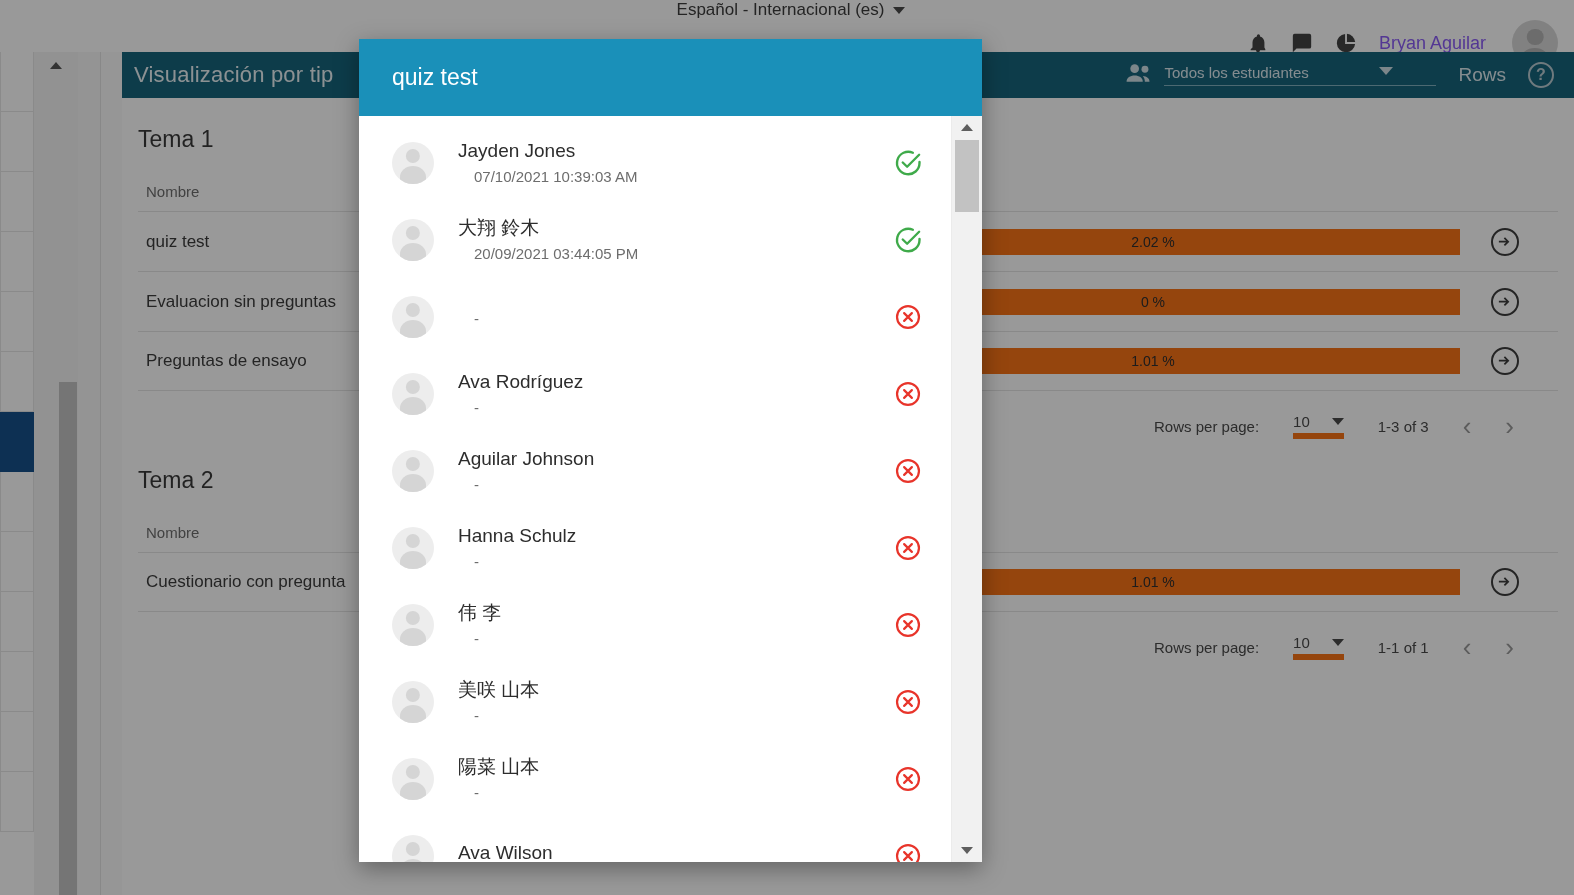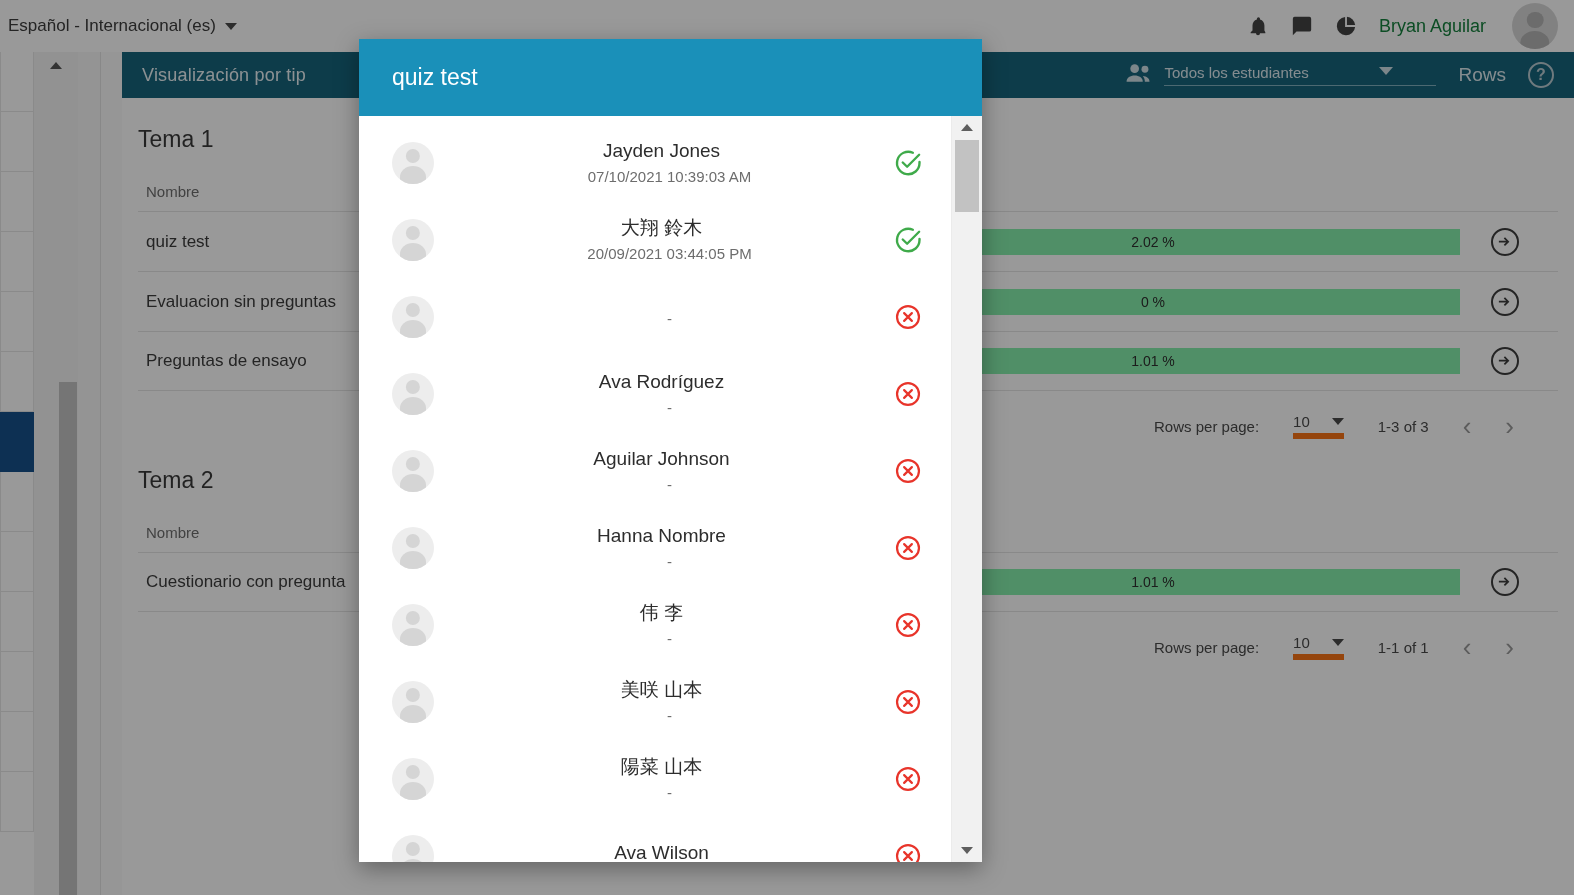--- a/index.html
+++ b/index.html
@@ -10,36 +10,36 @@
     background: #ffffff;
   }
 
   
   #app-root { position: absolute; inset: 0; background: #ffffff; }
 
   
   .topbar {
     position: absolute; left: 0; top: 0; width: 1574px; height: 52px;
     background: #ffffff;
-    display: flex; align-items: center;
+    display: flex; align-items: center; flex-direction: column;
   }
   .lang-select {
     display: flex; align-items: center; gap: 9px;
     margin-left: 8px; color: #3c3c3c; font-size: 17px;
   }
   .caret-down {
     width: 0; height: 0; border-left: 6px solid transparent;
     border-right: 6px solid transparent; border-top: 7px solid #4a4a4a;
   }
   .topbar-right {
     margin-left: auto; display: flex; align-items: center; gap: 22px;
     padding-right: 16px;
   }
   .ic { color: #444; display: inline-flex; align-items: center; }
-  .user-name { font-size: 18px; color: #15803d; margin-right: 4px; }
+  .user-name { font-size: 18px; color: #8b5cf6; margin-right: 4px; }
   .avatar-lg {
     width: 46px; height: 46px; border-radius: 50%;
     background: #d8d8d8; position: relative; overflow: hidden;
   }
   .avatar-lg::before {
     content: ""; position: absolute; left: 50%; top: 19%;
     transform: translateX(-50%);
     width: 36%; height: 36%; border-radius: 50%; background: #b4b4b4;
   }
   .avatar-lg::after {
@@ -64,21 +64,21 @@
   }
   .rail-c { position: absolute; left: 78px; top: 52px; width: 22px; bottom: 0; background: #f7f7f7; }
   .rail-d { position: absolute; left: 100px; top: 52px; width: 22px; bottom: 0; background: #fafafa; border-left: 1px solid #e3e3e3;}
 
   
   .content-header {
     position: absolute; left: 122px; top: 52px; right: 0; height: 46px;
     background: #16647c; color: #e9f2f5;
     display: flex; align-items: center;
   }
-  .content-title { font-size: 18px; padding-left: 20px; letter-spacing: .2px; }
+  .content-title { font-size: 22px; padding-left: 12px; letter-spacing: .2px; }
   .header-right { margin-left: auto; display: flex; align-items: center; padding-right: 20px; gap: 22px; }
   .student-picker { display: flex; align-items: center; gap: 12px; }
   .people-icon { color: #cfe0e6; }
   .picker-field {
     display: flex; align-items: flex-end; gap: 70px;
     border-bottom: 1px solid #7fb0bf; padding-bottom: 4px; min-width: 272px;
   }
   .picker-field .val { font-size: 15px; color: #dceaef; }
   .picker-caret {
     width: 0; height: 0; border-left: 7px solid transparent;
@@ -104,21 +104,21 @@
   .tbl .thead, .tbl .trow {
     display: flex; align-items: center; padding: 0 8px;
   }
   .tbl .thead { height: 40px; color: #6e6e6e; font-size: 15px; }
   .tbl .trow { height: 60px; border-top: 1px solid #e4e4e4; font-size: 17px; color: #3c3c3c;}
   .tbl .trow.last { border-bottom: 1px solid #e4e4e4; }
   .c-name { width: 700px; }
   .c-bar  { flex: 1; display: flex; align-items: center; }
   .c-act  { width: 90px; display: flex; justify-content: center; }
   .bar-track {
-    width: 100%; height: 26px; background: #86efac; position: relative;
+    width: 100%; height: 26px; background: #f97316; position: relative;
     display: flex; align-items: center; justify-content: center;
   }
   .bar-label { font-size: 14px; color: #2f2f2f; }
   .go-btn {
     width: 28px; height: 28px; border-radius: 50%; border: 2px solid #3d3d3d;
     display: flex; align-items: center; justify-content: center; color: #3d3d3d;
   }
   .pager {
     display: flex; align-items: center; justify-content: flex-end;
     gap: 34px; padding: 22px 60px 0 0; color: #4a4a4a; font-size: 15px;
@@ -149,21 +149,21 @@
   .modal-header {
     height: 77px; background: #1a90b9; color: #ffffff;
     display: flex; align-items: center; padding-left: 33px;
     font-size: 23px; flex: none;
   }
   .modal-body {
     flex: 1; position: relative; overflow: hidden; background: #fff;
   }
   .mlist { position: absolute; left: 0; top: 0; right: 31px; bottom: 0; padding-top: 8px;}
   .mrow {
-    display: flex; align-items: center; height: 77px; padding: 0 0 0 33px; text-align: center;
+    display: flex; align-items: center; height: 77px; padding: 0 0 0 33px;
   }
   .av {
     width: 42px; height: 42px; border-radius: 50%; background: #ededed;
     position: relative; overflow: hidden; flex: none;
   }
   .av::before {
     content: ""; position: absolute; left: 50%; top: 18%;
     transform: translateX(-50%); width: 34%; height: 34%;
     border-radius: 50%; background: #d5d5d5;
   }
@@ -442,21 +442,21 @@
           <span class="mstatus">
             <svg width="28" height="28" viewBox="0 0 24 24" fill="none">
               <circle cx="12" cy="12" r="9.4" stroke="#e8342a" stroke-width="1.9"></circle>
               <path d="M8.7 8.7 15.3 15.3M15.3 8.7 8.7 15.3" stroke="#e8342a" stroke-width="1.9" stroke-linecap="round"></path>
             </svg>
           </span>
         </div>
         <div class="mrow">
           <span class="av"></span>
           <div class="mtexts">
-            <div class="mname">Hanna Nombre</div>
+            <div class="mname">Hanna Schulz</div>
             <div class="mdate">-</div>
           </div>
           <span class="mstatus">
             <svg width="28" height="28" viewBox="0 0 24 24" fill="none">
               <circle cx="12" cy="12" r="9.4" stroke="#e8342a" stroke-width="1.9"></circle>
               <path d="M8.7 8.7 15.3 15.3M15.3 8.7 8.7 15.3" stroke="#e8342a" stroke-width="1.9" stroke-linecap="round"></path>
             </svg>
           </span>
         </div>
         <div class="mrow">

